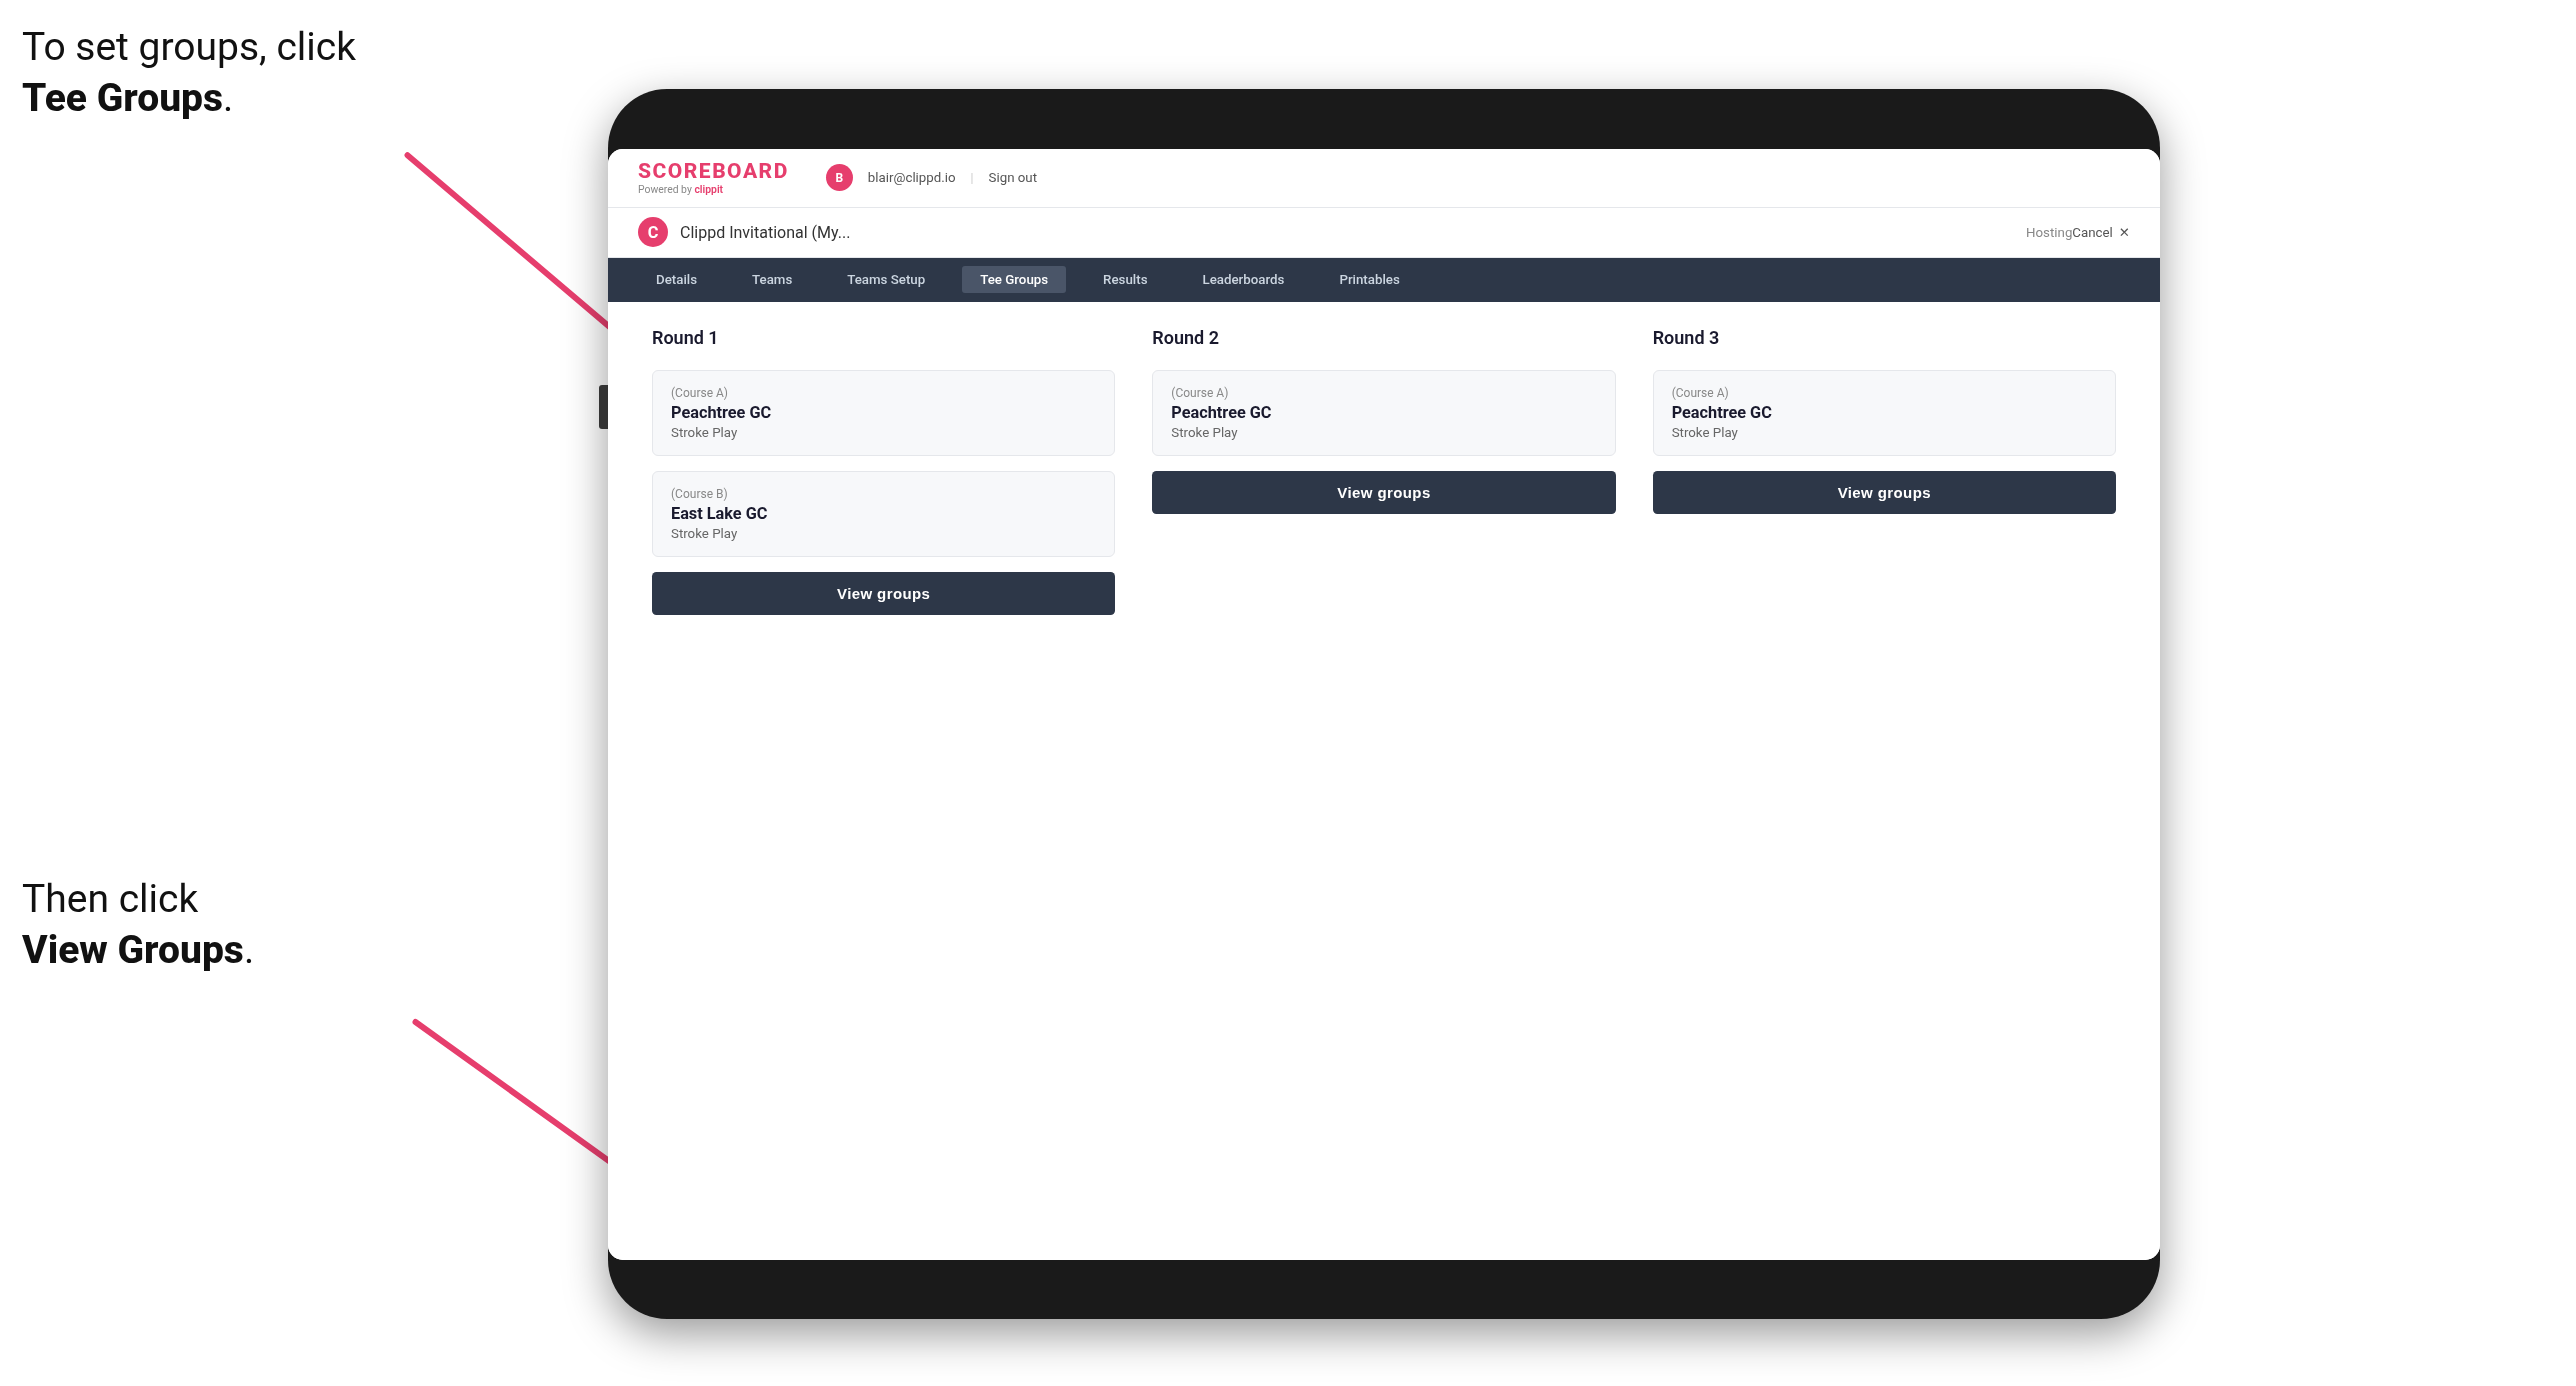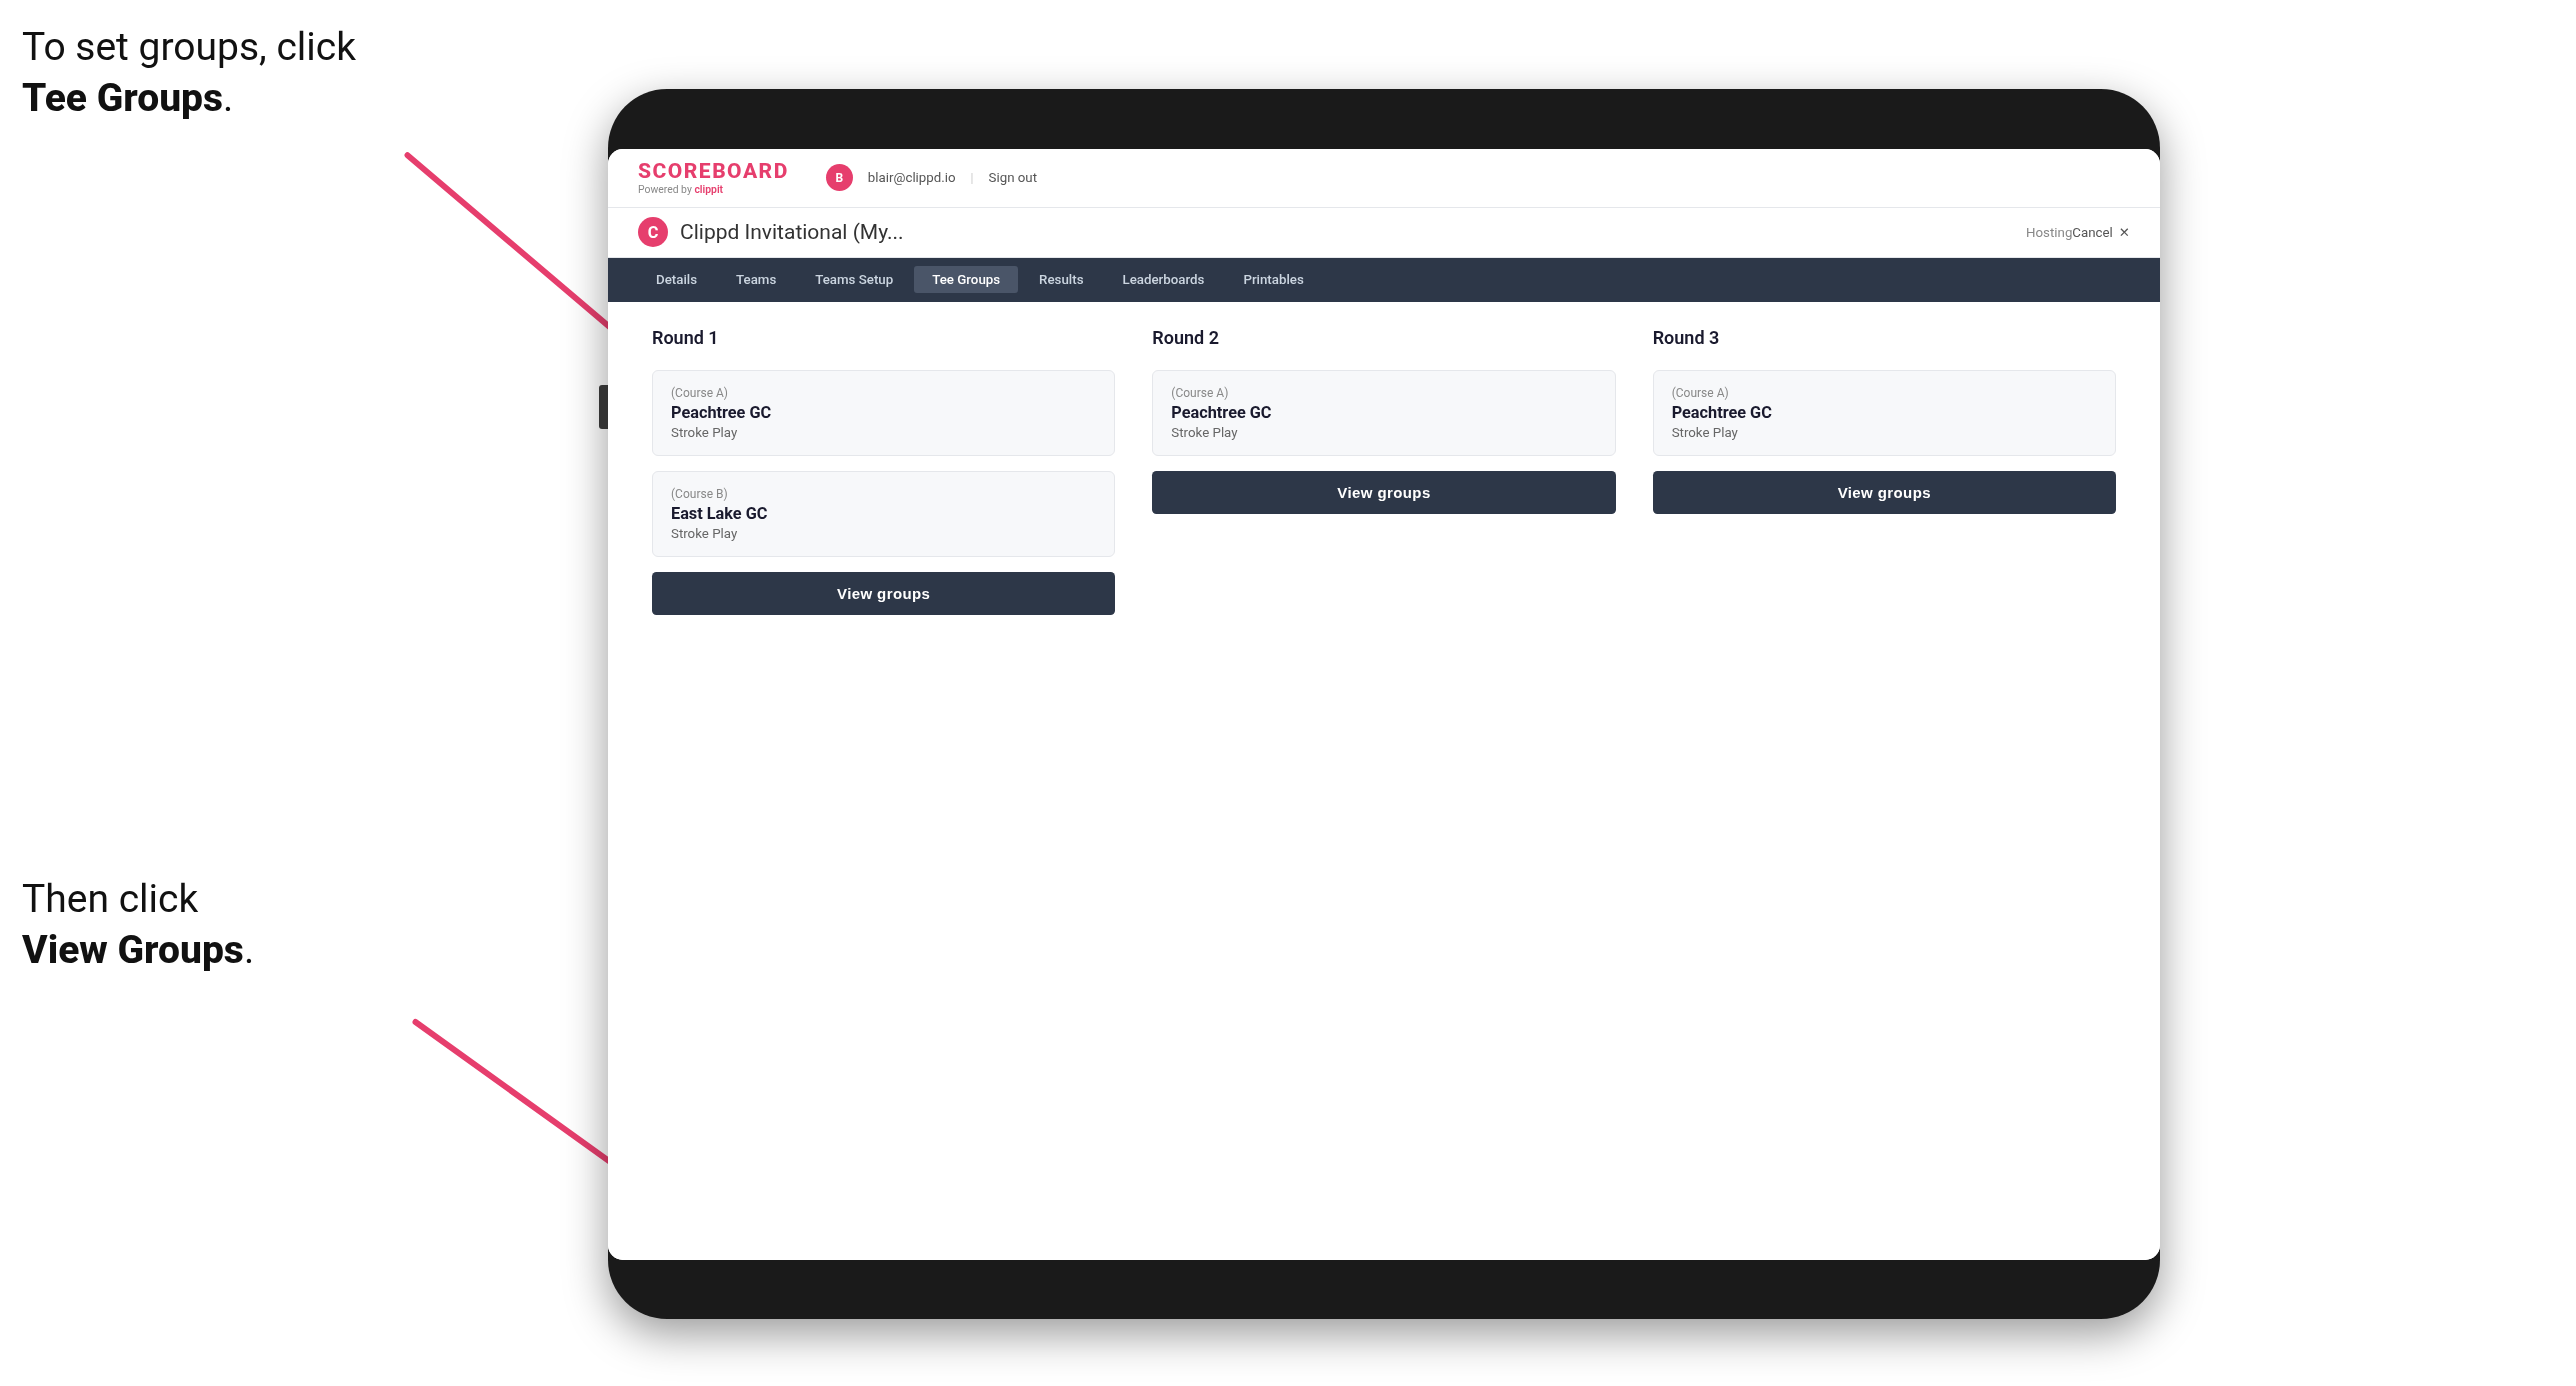--- a/index.html
+++ b/index.html
@@ -170,21 +170,21 @@
       display: flex;
       align-items: center;
       justify-content: center;
       color: white;
       font-size: 16.3px;
       font-weight: 700;
       margin-right: 12px;
     }
 
     .tournament-name {
-      font-size: 21px;
+      font-size: 16px;
       color: #333;
       flex: 1;
     }
 
     .tournament-status {
       font-size: 13.3px;
       color: #888;
       margin-left: 6px;
     }
 
@@ -198,21 +198,21 @@
     }
 
     
     .tab-bar {
       background: #2d3748;
       display: flex;
       align-items: center;
       padding: 0 30px;
       height: 44px;
       flex-shrink: 0;
-      gap: 3px;
+      gap: 19px;
     }
 
     .tab-item {
       font-size: 13.3px;
       color: #cbd5e0;
       padding: 6px 18px;
       cursor: pointer;
       border-radius: 3px;
       font-weight: 500;
     }

